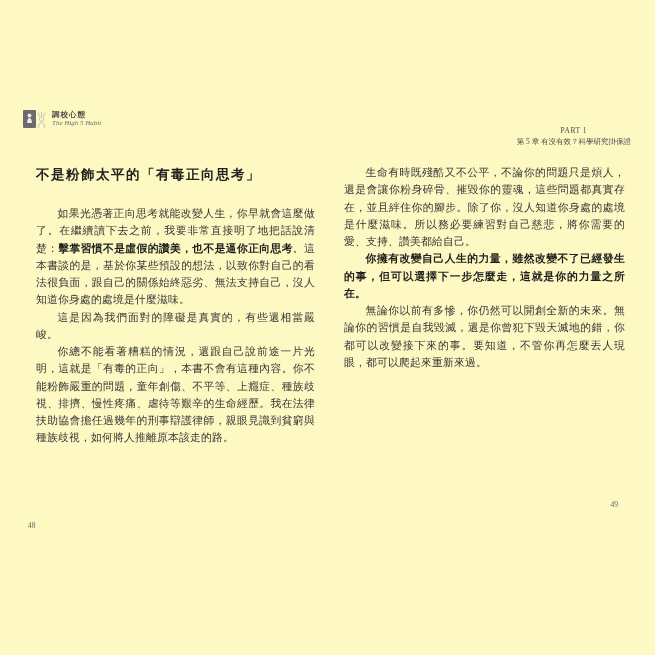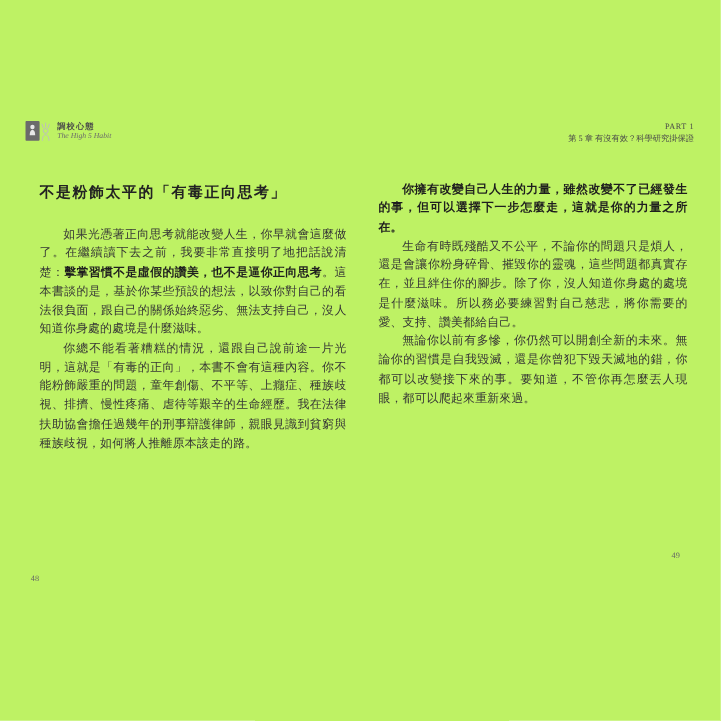--- a/index.html
+++ b/index.html
@@ -4,35 +4,35 @@
 <style>
   html, body { margin: 0; padding: 0; }
   body {
     width: 655px; height: 655px;
     background: #ffffff;
     position: relative;
     font-family: "Liberation Serif", "DejaVu Serif", serif;
     color: #3a3a3a;
     overflow: hidden;
   }
-  .spread { position: absolute; inset: 0; background: #bef264; }
+  .spread { position: absolute; inset: 0; background: #fef9c3; }
 
   
   .header-left {
     position: absolute; left: 23px; top: 107px;
     display: flex; align-items: center; gap: 5px;
   }
   .logo-wrap { width: 24px; height: 24px; position: relative; }
   .book-id { font-size: 7.5px; line-height: 9px; color: #555; }
   .book-title { font-weight: bold; letter-spacing: 1px; color: #4a4a4a; }
   .book-subtitle { font-style: italic; color: #6a6a6a; font-size: 7px; text-align: right; }
 
   .header-right {
-    position: absolute; right: 24px; top: 109px;
-    text-align: right; font-size: 7.5px; line-height: 11px; color: #4a4a4a;
+    position: absolute; right: 24px; top: 125px;
+    text-align: center; font-size: 7.5px; line-height: 11px; color: #4a4a4a;
   }
   .part-label { letter-spacing: 0.5px; }
 
   
   .page-left-col {
     position: absolute; left: 36px; top: 166px; width: 279px;
   }
   .page-right-col {
     position: absolute; left: 344px; top: 164px; width: 281px;
   }
@@ -81,27 +81,28 @@
 
   <div class="header-right">
     <div class="part-label">PART 1</div>
     <div class="chapter-label">第 5 章 有沒有效？科學研究掛保證</div>
   </div>
 
   <section class="page-left-col">
     <h1 class="section-title">不是粉飾太平的「有毒正向思考」</h1>
     <div class="body-text">
         <p><span>如果光憑著正向思考就能改變人生，你早就會這麼做了。在繼續讀下去之前，我要非常直接明了地把話說清楚：</span><b>擊掌習慣不是虛假的讚美，也不是逼你正向思考</b><span>。這本書談的是，基於你某些預設的想法，以致你對自己的看法很負面，跟自己的關係始終惡劣、無法支持自己，沒人知道你身處的處境是什麼滋味。</span></p>
+        <p><span>這是因為我們面對的障礙是真實的，有些還相當嚴峻。</span></p>
         <p><span>你總不能看著糟糕的情況，還跟自己說前途一片光明，這就是「有毒的正向」，本書不會有這種內容。你不能粉飾嚴重的問題，童年創傷、不平等、上癮症、種族歧視、排擠、慢性疼痛、虐待等艱辛的生命經歷。我在法律扶助協會擔任過幾年的刑事辯護律師，親眼見識到貧窮與種族歧視，如何將人推離原本該走的路。</span></p>
       </div>
   </section>
   <div class="pagenum pagenum-left">48</div>
 
   <section class="page-right-col">
     <div class="body-text">
+        <p><span>生命有時既殘酷又不公平，不論你的問題只是煩人，還是會讓你粉身碎骨、摧毀你的靈魂，這些問題都真實存在，並且絆住你的腳步。除了你，沒人知道你身處的處境是什麼滋味。所以務必要練習對自己慈悲，將你需要的愛、支持、讚美都給自己。</span></p>
         <p><b>你擁有改變自己人生的力量，雖然改變不了已經發生的事，但可以選擇下一步怎麼走，這就是你的力量之所在。</b></p>
-        <p><span>生命有時既殘酷又不公平，不論你的問題只是煩人，還是會讓你粉身碎骨、摧毀你的靈魂，這些問題都真實存在，並且絆住你的腳步。除了你，沒人知道你身處的處境是什麼滋味。所以務必要練習對自己慈悲，將你需要的愛、支持、讚美都給自己。</span></p>
         <p><span>無論你以前有多慘，你仍然可以開創全新的未來。無論你的習慣是自我毀滅，還是你曾犯下毀天滅地的錯，你都可以改變接下來的事。要知道，不管你再怎麼丟人現眼，都可以爬起來重新來過。</span></p>
       </div>
   </section>
   <div class="pagenum pagenum-right">49</div>
 
 </div>
 
 </body></html>

